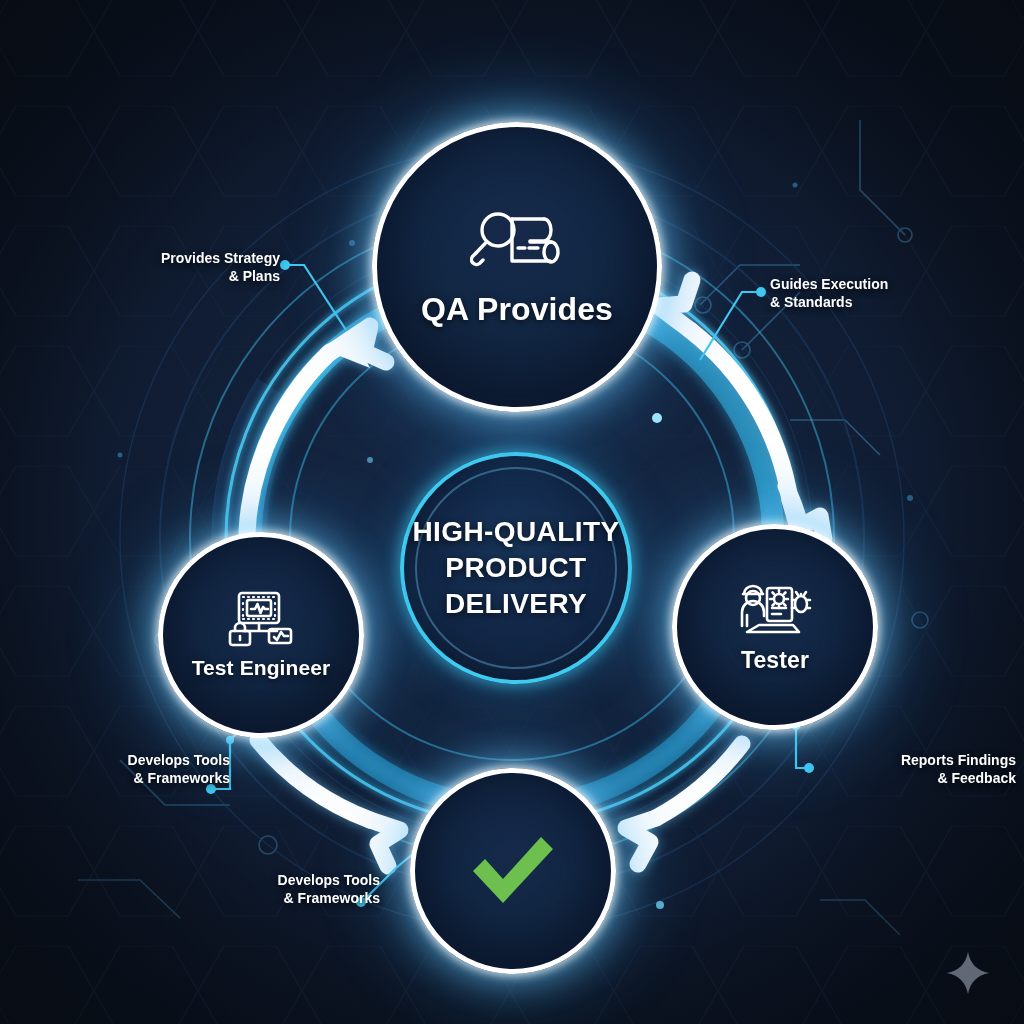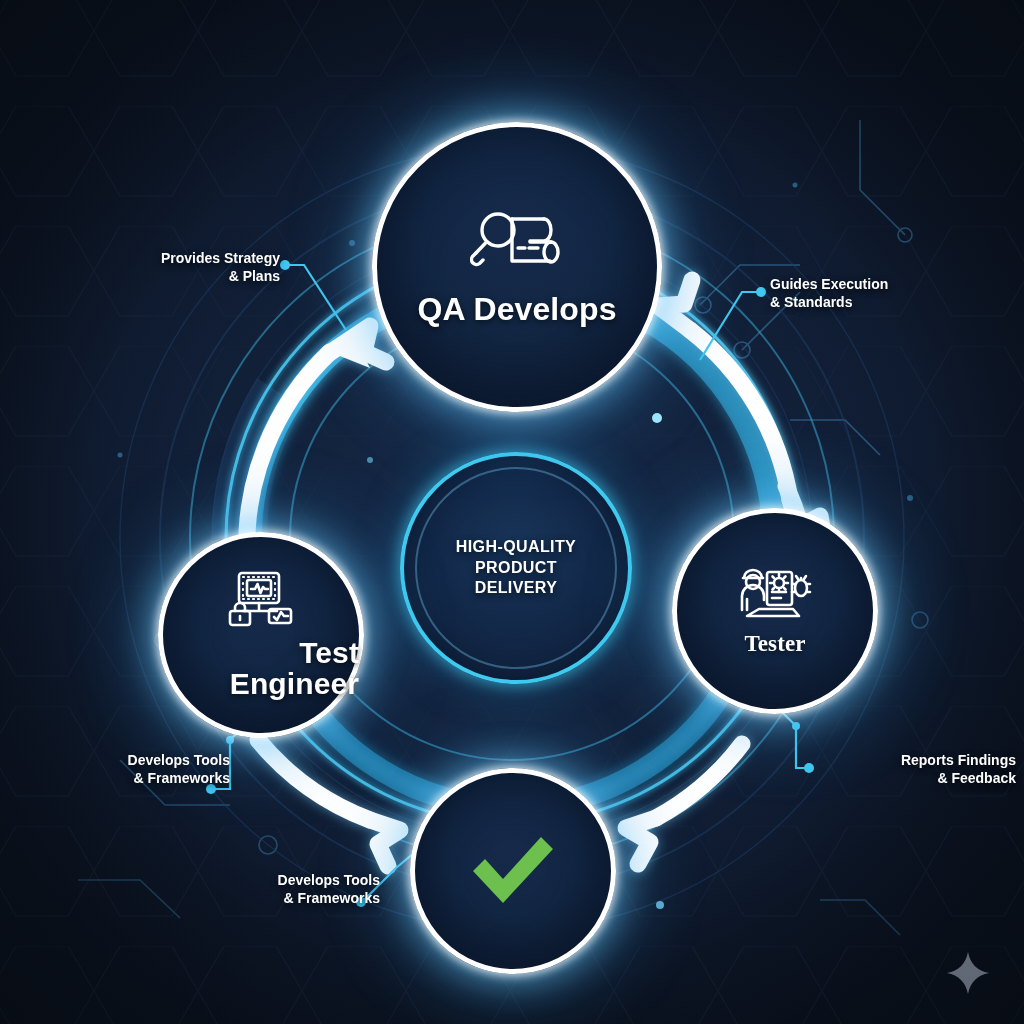--- a/index.html
+++ b/index.html
@@ -49,23 +49,23 @@
     letter-spacing:.1px;
     text-align:center;
     line-height:1.05;
     text-shadow:0 2px 6px rgba(0,0,0,.65);
   }
   #node-qa{ left:372px; top:122px; width:280px; height:280px; }
   #node-qa .node-label{ font-size:32px; }
   #node-qa .node-icon{ margin-bottom:16px; }
 
   #node-test{ left:158px; top:532px; width:196px; height:196px; }
-  #node-test .node-label{ font-size:30px;text-align:right; }
-
-  #node-tester{ left:672px; top:508px; width:196px; height:196px;font-family:Liberation Serif, serif; }
+  #node-test .node-label{ font-size:21px; }
+
+  #node-tester{ left:672px; top:524px; width:196px; height:196px; }
   #node-tester .node-label{ font-size:23px; }
 
   #node-check{ left:410px; top:768px; width:196px; height:196px; }
 
   
   #hub{
     position:absolute;
     left:400px; top:452px;
     width:224px;height:224px;
     border-radius:50%;
@@ -82,21 +82,21 @@
     content:"";
     position:absolute;
     left:11px;top:11px;right:11px;bottom:11px;
     border-radius:50%;
     border:2px solid rgba(110,190,235,.40);
   }
   #hub-text{
     position:relative;
     color:#ffffff;
     font-weight:bold;
-    font-size:16px;
+    font-size:28px;
     line-height:1.28;
     letter-spacing:.4px;
     text-align:center;
     text-shadow:0 2px 7px rgba(0,0,0,.7);
     z-index:2;
     white-space:pre-line;
   }
   
   .callout{
     position:absolute;
@@ -247,21 +247,21 @@
         <path d="M16.5 35 L6 46"></path>
         <path d="M6 46 l-3.5 3.5 a5 5 0 0 0 7 7 L13 53"></path>
         <path d="M42 12 h32"></path>
         <path d="M42 12 v42 h38"></path>
         <path d="M74 12 a7 11 0 0 1 0 22 h-14"></path>
         <ellipse cx="81" cy="45" rx="7" ry="10"></ellipse>
         <path d="M81 35 h-21"></path>
         <path d="M48 41 h7 M59 41 h9"></path>
       </svg>
     </span>
-    <span class="node-label">QA Develops</span>
+    <span class="node-label">QA Provides</span>
   </div>
 
   <div class="node" id="node-test">
     <span class="node-icon">
       <svg width="70" height="56" viewBox="0 0 70 56" fill="none" stroke="#ffffff" stroke-width="2.6" stroke-linecap="round" stroke-linejoin="round">
         <rect x="13" y="2" width="40" height="30" rx="3"></rect>
         <rect x="21" y="9" width="24" height="16" rx="2"></rect>
         <path d="M25 18 l4 0 2.5 -5 3 9 2.5 -6 2 2 h3"></path>
         <path d="M17 6 h1 M22 6 h1 M27 6 h1 M32 6 h1 M37 6 h1 M42 6 h1 M47 6 h1
                  M17 28 h1 M22 28 h1 M27 28 h1 M32 28 h1 M37 28 h1 M42 28 h1 M47 28 h1

